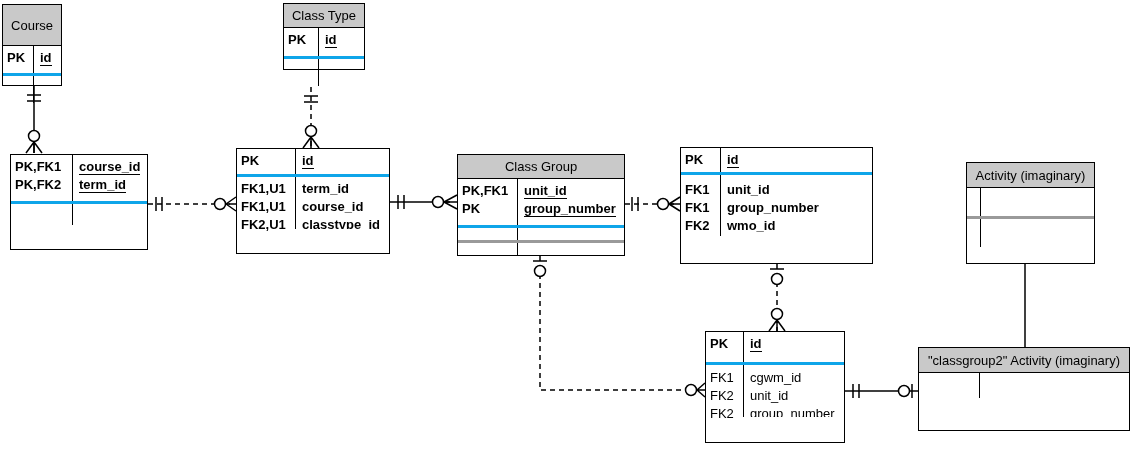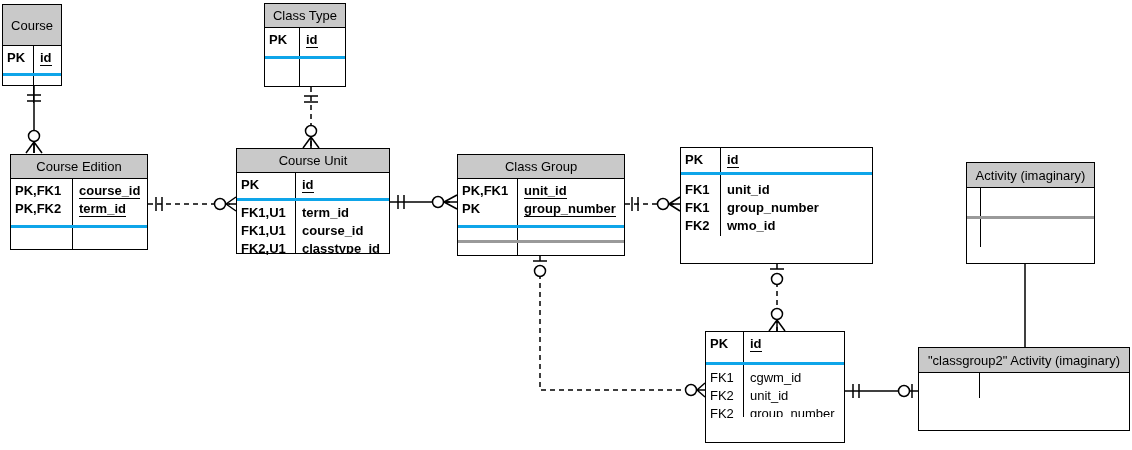--- a/index.html
+++ b/index.html
@@ -113,56 +113,54 @@
       <div class="vc">
           <div class="row"><span class="u">id</span></div>
         </div>
     </div>
     <div class="sec" style="height:30px">
       <div class="kc" style="width:31px"></div>
         <div class="vc"></div>
     </div>
   </div>
 
-  <div class="entity" style="left:264px;top:3px;width:82px;height:84px">
+  <div class="entity" style="left:283px;top:3px;width:82px;height:67px">
     <div class="t" style="height:24px">Class Type</div>
     <div class="sec" style="height:28px">
       <div class="kc" style="width:35px">
           <div class="row">PK</div>
         </div>
       <div class="vc">
           <div class="row"><span class="u">id</span></div>
         </div>
     </div>
     <div class="sec" style="height:30px">
       <div class="kc" style="width:35px"></div>
         <div class="vc"></div>
     </div>
   </div>
 
   <div class="entity" style="left:10px;top:154px;width:138px;height:96px">
-    <div class="t" style="height:24px">Course Edition</div>
     <div class="sec" style="height:46px">
       <div class="kc" style="width:62px">
         <div class="row">PK,FK1</div>
         <div class="row">PK,FK2</div>
       </div>
       <div class="vc">
         <div class="row"><span class="u">course_id</span></div>
         <div class="row"><span class="u">term_id</span></div>
       </div>
     </div>
     <div class="sec" style="height:24px">
       <div class="kc" style="width:62px"></div>
         <div class="vc"></div>
     </div>
   </div>
 
   <div class="entity" style="left:236px;top:148px;width:154px;height:106px">
-    <div class="t" style="height:24px">Course Unit</div>
     <div class="sec" style="height:25px">
       <div class="kc" style="width:59px">
           <div class="row">PK</div>
         </div>
       <div class="vc">
           <div class="row"><span class="u">id</span></div>
         </div>
     </div>
     <div class="sec" style="height:55px">
       <div class="kc" style="width:59px">

